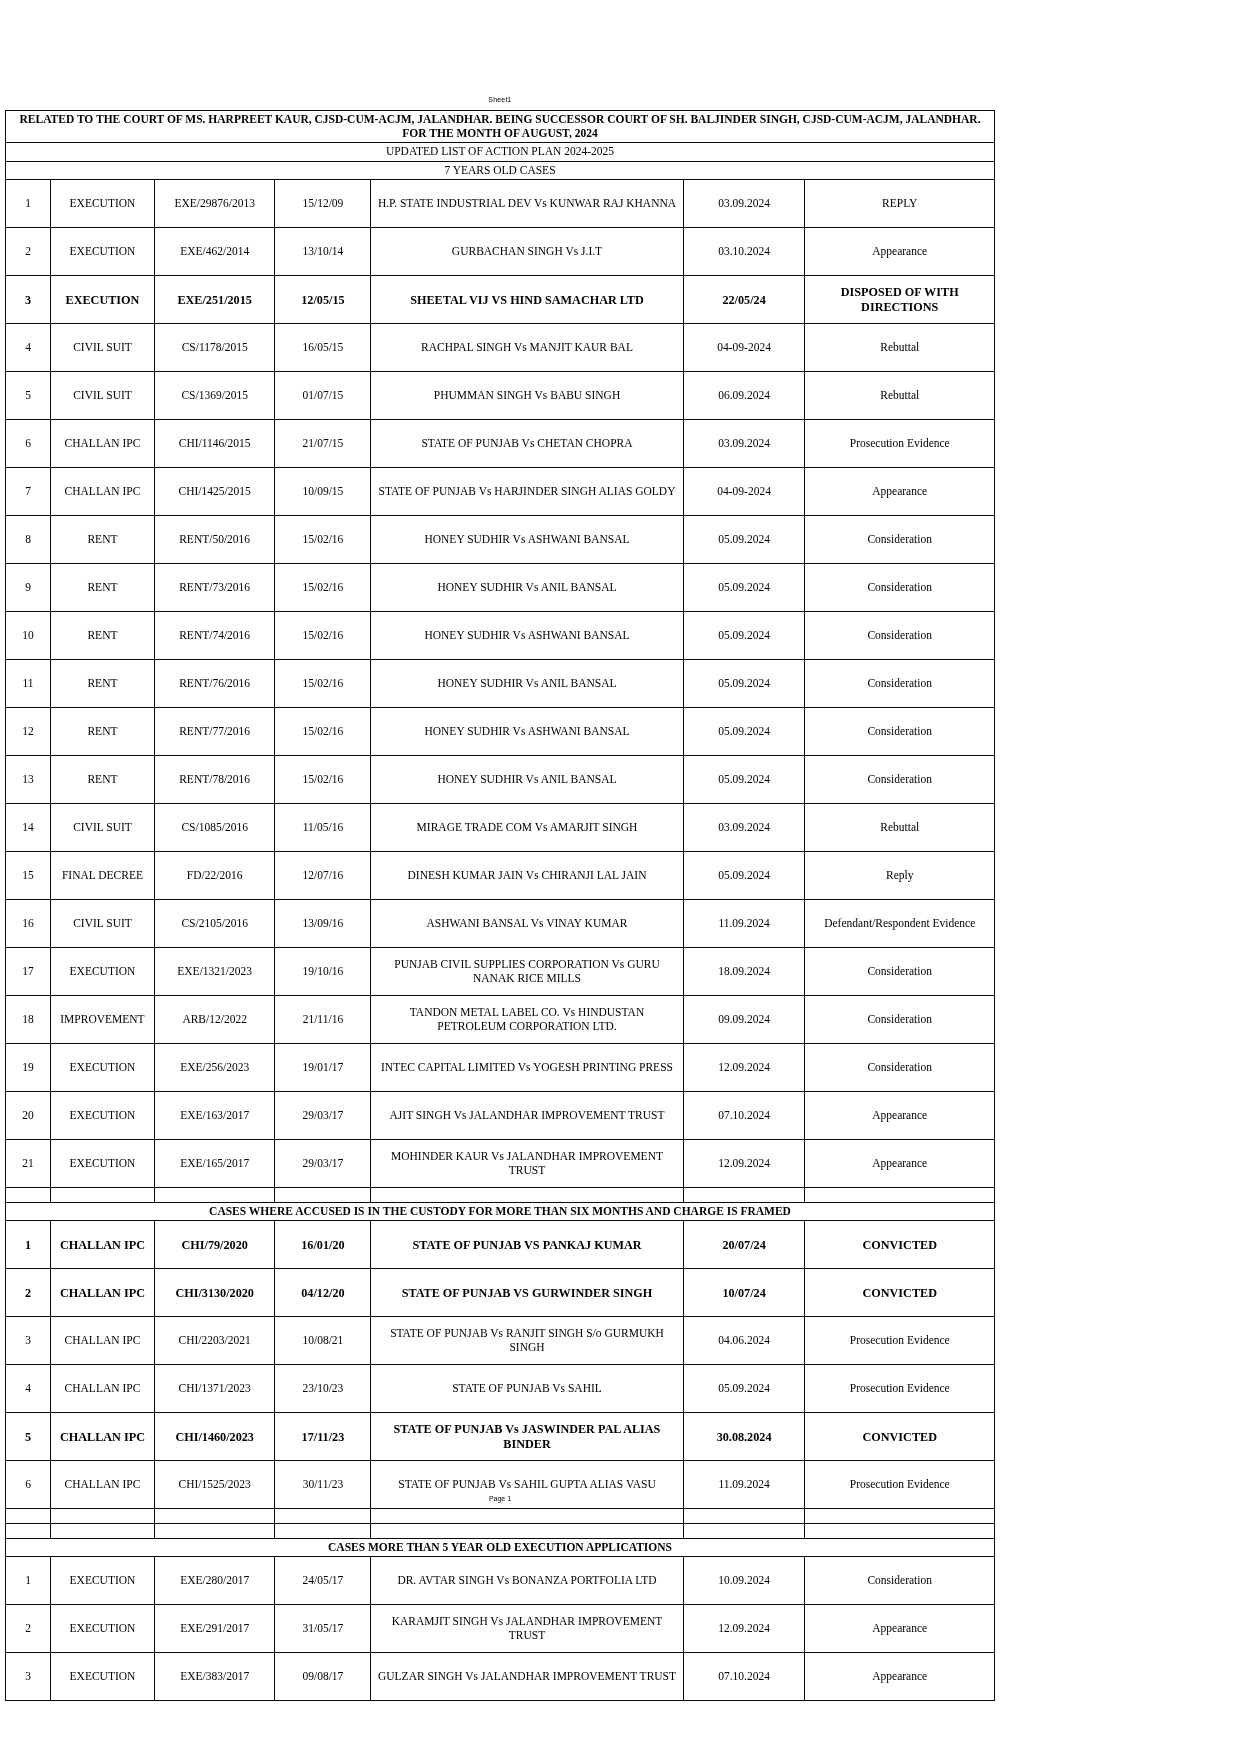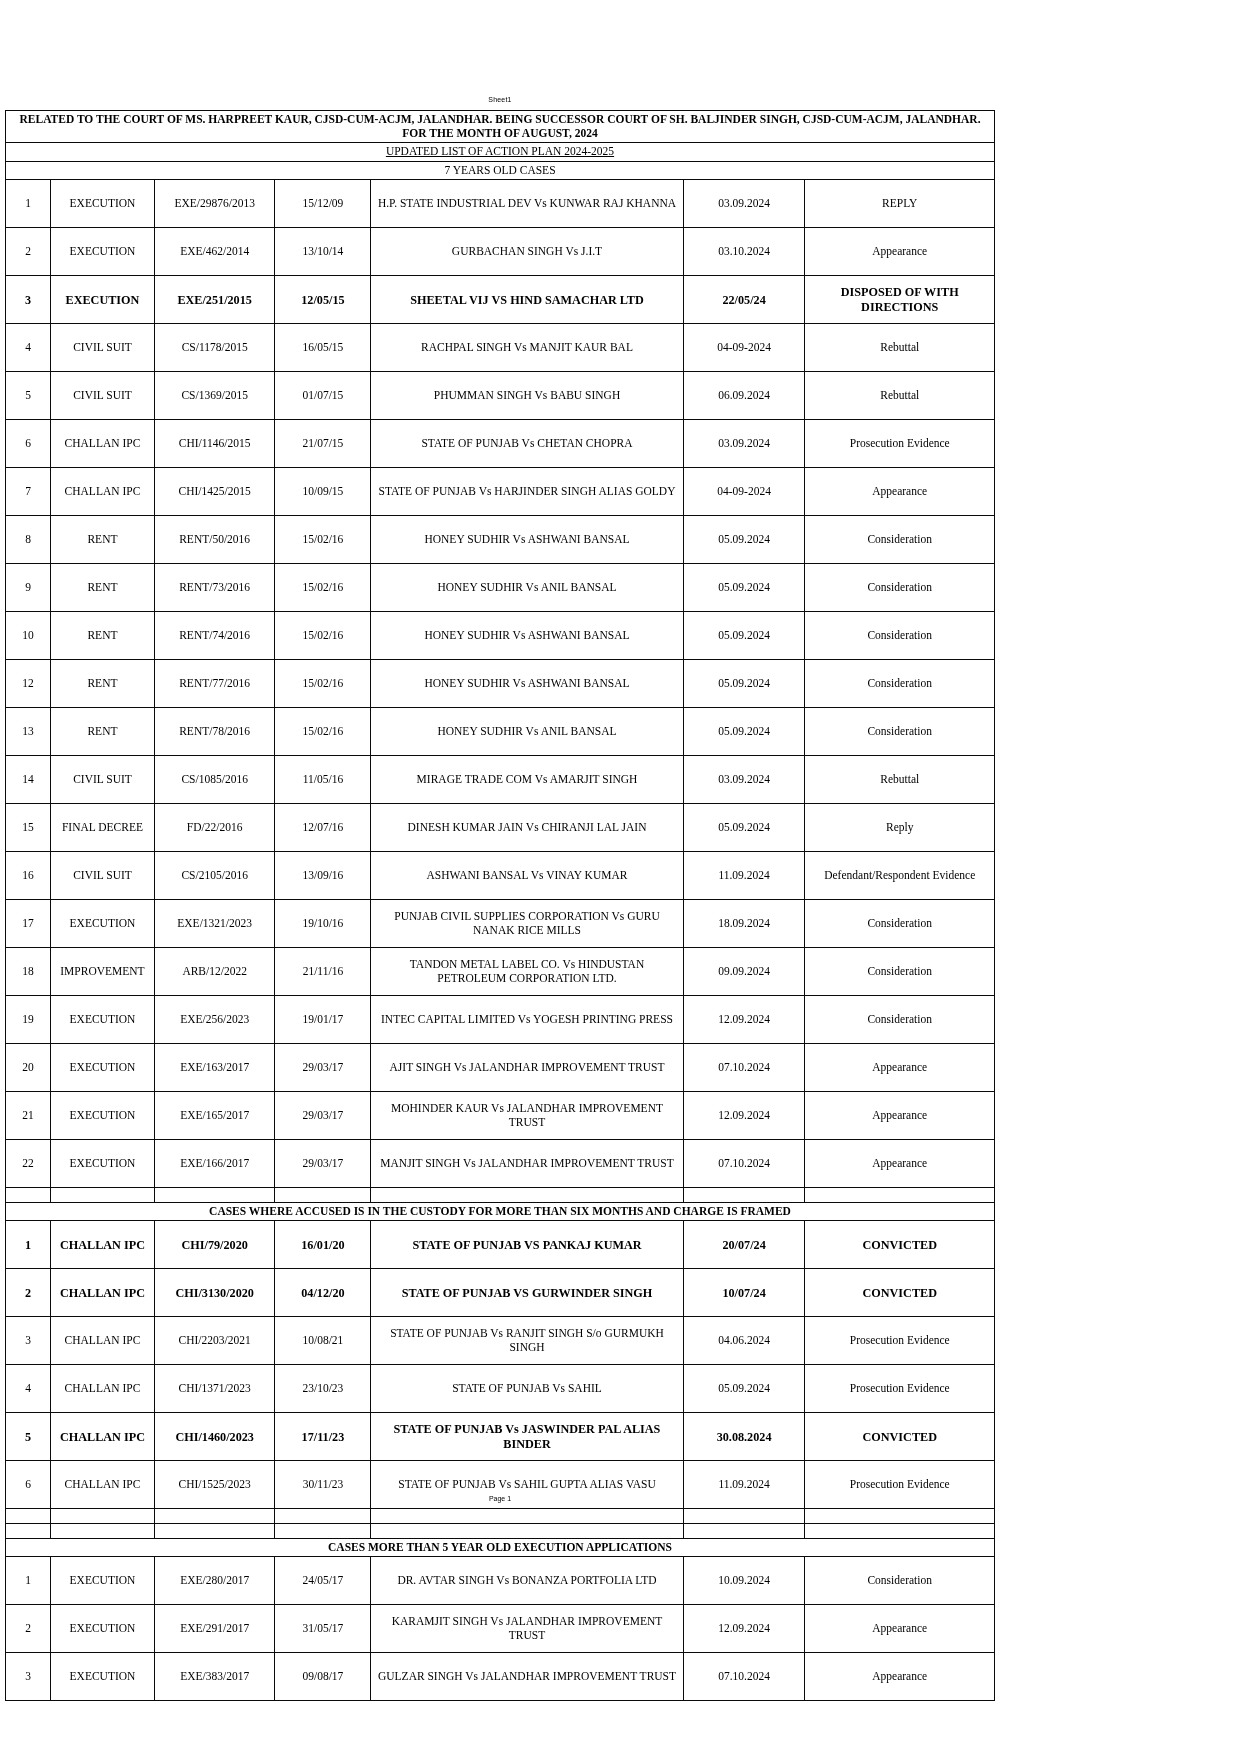--- a/index.html
+++ b/index.html
@@ -74,21 +74,20 @@
     font-size: 13.2px;
     line-height: 1.25;
     padding: 4px 6px;
     text-align: center;
   }
   td.subtitle-underline {
     font-size: 12.2px;
     padding: 3px 4px;
   }
   td.subtitle-underline span.u {
-    text-decoration: underline;
     margin-top: 14px;
   }
   td.subtitle-plain {
     font-size: 12px;
     padding: 3px 4px;
   }
   tr.data td {
     height: 43px;
   }
   tr.bold-row td {
@@ -218,20 +217,29 @@
           <tr class="data">
             <td>10</td>
             <td>RENT</td>
             <td>RENT/74/2016</td>
             <td>15/02/16</td>
             <td>HONEY SUDHIR Vs ASHWANI BANSAL</td>
             <td>05.09.2024</td>
             <td>Consideration</td>
           </tr>
           <tr class="data">
+            <td>11</td>
+            <td>RENT</td>
+            <td>RENT/76/2016</td>
+            <td>15/02/16</td>
+            <td>HONEY SUDHIR Vs ANIL BANSAL</td>
+            <td>05.09.2024</td>
+            <td>Consideration</td>
+          </tr>
+          <tr class="data">
             <td>12</td>
             <td>RENT</td>
             <td>RENT/77/2016</td>
             <td>15/02/16</td>
             <td>HONEY SUDHIR Vs ASHWANI BANSAL</td>
             <td>05.09.2024</td>
             <td>Consideration</td>
           </tr>
           <tr class="data">
             <td>13</td>
@@ -307,29 +315,20 @@
           </tr>
           <tr class="data">
             <td>21</td>
             <td>EXECUTION</td>
             <td>EXE/165/2017</td>
             <td>29/03/17</td>
             <td>MOHINDER KAUR Vs JALANDHAR IMPROVEMENT TRUST</td>
             <td>12.09.2024</td>
             <td>Appearance</td>
           </tr>
-          <tr class="data">
-            <td>22</td>
-            <td>EXECUTION</td>
-            <td>EXE/166/2017</td>
-            <td>29/03/17</td>
-            <td>MANJIT SINGH Vs JALANDHAR IMPROVEMENT TRUST</td>
-            <td>07.10.2024</td>
-            <td>Appearance</td>
-          </tr>
           <tr class="spacer">
             <td>&nbsp;</td>
             <td>&nbsp;</td>
             <td>&nbsp;</td>
             <td>&nbsp;</td>
             <td>&nbsp;</td>
             <td>&nbsp;</td>
             <td>&nbsp;</td>
           </tr>
           <tr>

